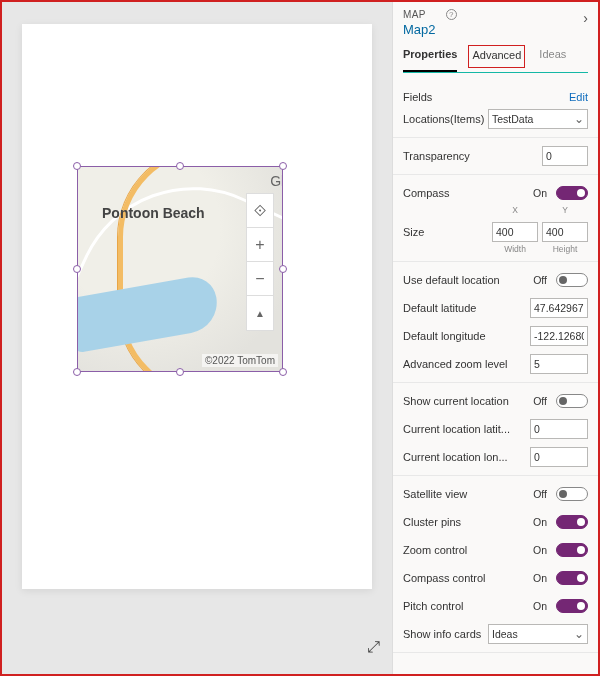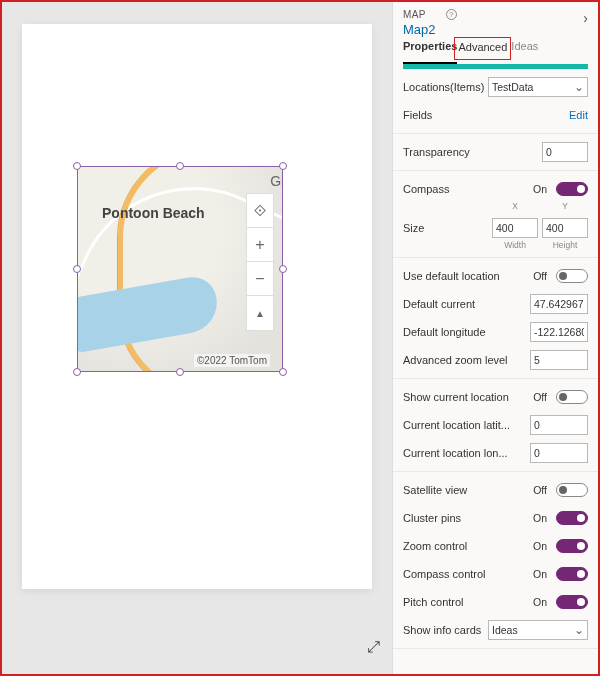--- a/index.html
+++ b/index.html
@@ -17,32 +17,32 @@
   .mh-nw{left:-5px;top:-5px}.mh-n{left:calc(50% - 4px);top:-5px}.mh-ne{right:-5px;top:-5px}
   .mh-w{left:-5px;top:calc(50% - 4px)}.mh-e{right:-5px;top:calc(50% - 4px)}
   .mh-sw{left:-5px;bottom:-5px}.mh-s{left:calc(50% - 4px);bottom:-5px}.mh-se{right:-5px;bottom:-5px}
   .map-inner { position:absolute; inset:0; background:#e9e7e3; overflow:hidden; }
   .map-inner .road-y{position:absolute;left:40px;top:-20px;width:250px;height:250px;border:5px solid #f3bc64;border-radius:90px;background:transparent;box-shadow:0 0 0 1px #e8a546;}
   .map-inner .road-w{position:absolute;left:-20px;top:30px;width:300px;height:300px;border:3px solid #fff;border-radius:120px;background:transparent;transform:rotate(25deg);}
   .map-inner .water{position:absolute;left:-10px;bottom:30px;width:150px;height:55px;background:#a8d2e8;border-radius:40px 70px 90px 30px;transform:rotate(-10deg);}
   .map-inner .land{position:absolute;inset:0;background:radial-gradient(circle at 30% 30%, #f0efe8 40%, #e3e2dd 80%);} 
   .map-label{position:absolute;left:24px;top:38px;color:#444;font-size:14px;font-weight:bold;}
   .map-label2{position:absolute;right:-10px;top:6px;color:#666;font-size:14px;}
-  .map-attr{position:absolute;right:12px;bottom:4px;font-size:10px;color:#555;background:rgba(255,255,255,0.6);padding:1px 3px;}
+  .map-attr{position:absolute;right:4px;bottom:4px;font-size:10px;color:#555;background:rgba(255,255,255,0.6);padding:1px 3px;}
   .map-buttons{position:absolute;right:8px;top:26px;width:28px;background:#fff;border:1px solid #ddd;}
   .map-buttons div{height:34px;border-bottom:1px solid #ddd;display:flex;align-items:center;justify-content:center;font-size:16px;color:#666;cursor:pointer;}
   .map-buttons div:last-child{border-bottom:none;font-size:10px;}
 
   .panel { flex:1; border-left:1px solid #ddd; height:100%; background:#faf9f8; overflow:hidden; display:flex; flex-direction:column; }
   .panel-head { padding: 7px 10px 0 10px; }
   .panel-typelabel { font-size:10px; color:#555; letter-spacing:0.4px; display:flex; align-items:center; gap:20px;}
   .panel-typelabel .q{display:inline-block;width:11px;height:11px;border:1px solid #888;border-radius:50%;font-size:8px;line-height:10px;text-align:center;color:#888;}
   .panel-chev{position:absolute; right:10px; top:8px; font-size:14px; color:#555;}
   .panel-name { font-size:13px; color:#0369a1; margin-top:2px; }
-  .tabs { display:flex; border-bottom:5px solid #14b8a6; position:relative; }
+  .tabs { display:flex; gap:14px; margin-top:8px; border-bottom:1px solid #14b8a6; position:relative; }
   .tab { padding:3px 0 6px 0; font-size:11px; color:#333; cursor:pointer; }
   .tab.active { font-weight:600; border-bottom:2px solid #000; }
   .tab-highlight { border:1.5px solid #d02020; padding:0 3px; margin-left:-3px; margin-bottom:4px;}
   .tab.idea{color:#888;}
   .props { flex:1; overflow-y:auto; }
   .props::-webkit-scrollbar{width:0;}
   .group { border-bottom:1px solid #e8e8e8; padding:7px 10px; }
   .row { display:flex; align-items:center; justify-content:space-between; min-height:22px; }
   .row.spaced{margin-top:6px;}
   .row label { color:#333; font-size:11px; flex:1; white-space:nowrap; overflow:hidden; text-overflow:ellipsis;}
@@ -109,34 +109,34 @@
         <div class="tab active">Properties</div>
         <div class="tab-highlight">
             <div class="tab">Advanced</div>
           </div>
         <div class="tab idea">Ideas</div>
       </div>
     </div>
 
     <div class="props">
       <div class="group">
+        <div class="row spaced">
+          <label>Fields</label>
+          <div class="val">
+              <span class="link">Edit</span>
+            </div>
+        </div>
         <div class="row">
           <label>Locations(Items)</label>
           <div class="val">
               <div class="fake-select">
                 <span>TestData</span>
               </div>
             </div>
         </div>
-        <div class="row spaced">
-          <label>Fields</label>
-          <div class="val">
-              <span class="link">Edit</span>
-            </div>
-        </div>
       </div>
 
       <div class="group">
         <div class="row">
           <label>Transparency</label>
           <div class="val">
               <input type="text" value="0" style="">
             </div>
         </div>
       </div>
@@ -172,21 +172,21 @@
         <div class="row">
           <label>Use default location</label>
           <div class="val">
               <span class="state">Off</span>
               <span class="toggle">
                 <span class="knob"></span>
               </span>
             </div>
         </div>
         <div class="row spaced">
-          <label>Default current</label>
+          <label>Default latitude</label>
           <div class="val">
               <input type="text" class="w58" value="47.642967" style="">
             </div>
         </div>
         <div class="row spaced">
           <label>Default longitude</label>
           <div class="val">
               <input type="text" class="w58" value="-122.126801" style="">
             </div>
         </div>

